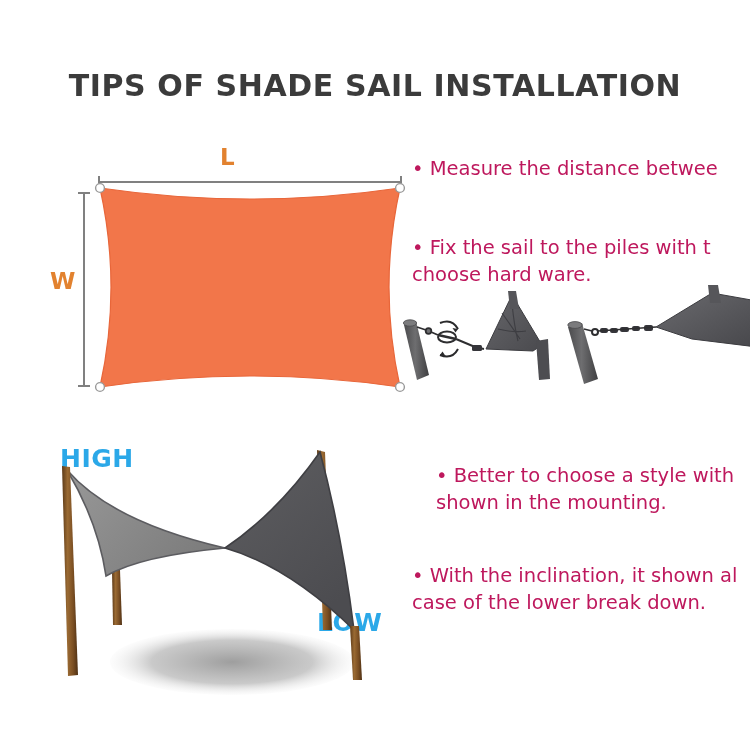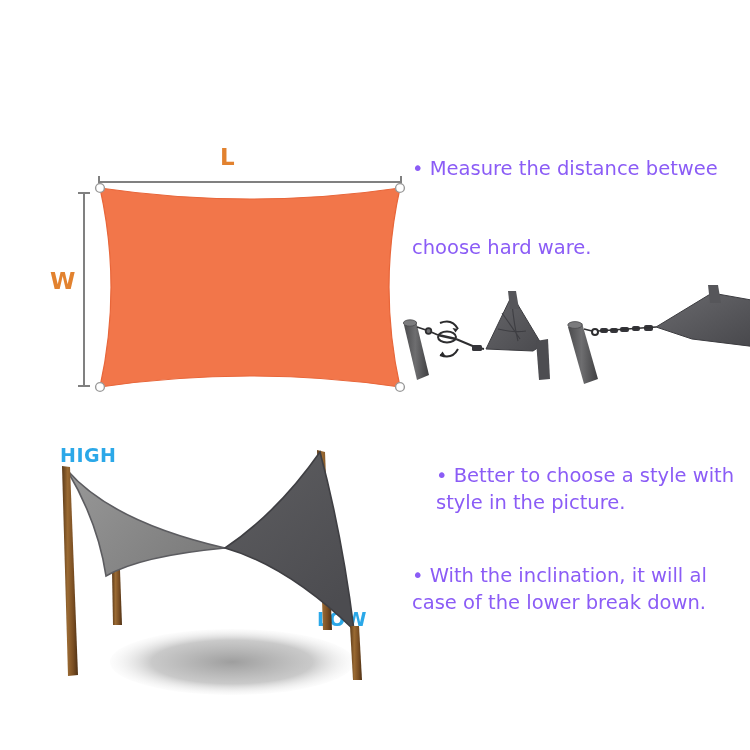--- a/index.html
+++ b/index.html
@@ -29,21 +29,21 @@
     color: #3b3b3b;
     font-family: "DejaVu Sans", sans-serif;
     white-space: nowrap;
   }
 
   
   .bullet-block {
     position: absolute;
     font-size: 19.5px;
     line-height: 27px;
-    color: #8b5cf6;
+    color: #be185d;
     font-family: "DejaVu Sans", sans-serif;
     white-space: nowrap;
   }
   .bullet-line { display: block; }
 
   
   #orange-panel {
     position: absolute;
     left: 40px;
     top: 140px;
@@ -133,32 +133,33 @@
     position: absolute;
     left: 20px;
     top: 430px;
     width: 400px;
     height: 300px;
   }
   .scene-label {
     position: absolute;
     color: #2BA8E8;
     font-weight: bold;
-    font-size: 19px;
+    font-size: 25px;
     font-family: "DejaVu Sans", sans-serif;
     letter-spacing: 0.5px;
   }
   #label-high { left: 40px; top: 14px; }
   #label-low  { left: 297px; top: 178px; }
 </style>
 </head>
 <body>
 
 <div id="page">
 
+  <div id="title">TIPS OF SHADE SAIL INSTALLATION</div>
 
   <div id="orange-panel">
 
     <div class="dim-label" id="label-L">L</div>
     <div class="dim-label" id="label-W">W</div>
 
     <div class="dimline-h">
       <div class="bar"></div>
       <div class="cap left"></div>
       <div class="cap right"></div>
@@ -183,20 +184,21 @@
       <circle cx="10" cy="207" r="4.4" fill="#ffffff" stroke="#9a9a9a" stroke-width="1.4"></circle>
       <circle cx="310" cy="207" r="4.4" fill="#ffffff" stroke="#9a9a9a" stroke-width="1.4"></circle>
     </svg>
   </div>
 
   <div class="bullet-block" style="left:412px; top:155px;">
     <span class="bullet-line">• Measure the distance betwee</span>
   </div>
 
   <div class="bullet-block" style="left:412px; top:234px;">
+    <span class="bullet-line">• Fix the sail to the piles with t</span>
     <span class="bullet-line">choose hard ware.</span>
   </div>
 
   <svg id="hardware-left" viewBox="0 0 175 110">
     <defs>
       <linearGradient id="postGradA" x1="0" y1="0" x2="1" y2="0">
         <stop offset="0%" stop-color="#4b4b4d"></stop>
         <stop offset="45%" stop-color="#6e6e70"></stop>
         <stop offset="100%" stop-color="#3f3f41"></stop>
       </linearGradient>
@@ -314,21 +316,21 @@
 
       <path d="M 300,22 Q 258,82 205,118 Q 268,136 334,200 Q 322,104 300,22 Z" fill="url(#sailDark)" stroke="#3f3f43" stroke-width="1.6"></path>
 
       <path d="M 42,36 L 50,37 L 58,245 L 48,246 Z" fill="url(#woodGrad)"></path>
       <path d="M 330,196 L 339,196 L 342,250 L 333,250 Z" fill="url(#woodGrad)"></path>
     </svg>
   </div>
 
   <div class="bullet-block" style="left:436px; top:462px;">
     <span class="bullet-line">• Better to choose a style with</span>
-    <span class="bullet-line">style in the picture.</span>
+    <span class="bullet-line">shown in the mounting.</span>
   </div>
 
   <div class="bullet-block" style="left:412px; top:562px;">
-    <span class="bullet-line">• With the inclination, it will al</span>
+    <span class="bullet-line">• With the inclination, it shown al</span>
     <span class="bullet-line">case of the lower break down.</span>
   </div>
 
 </div>
 
 </body></html>

